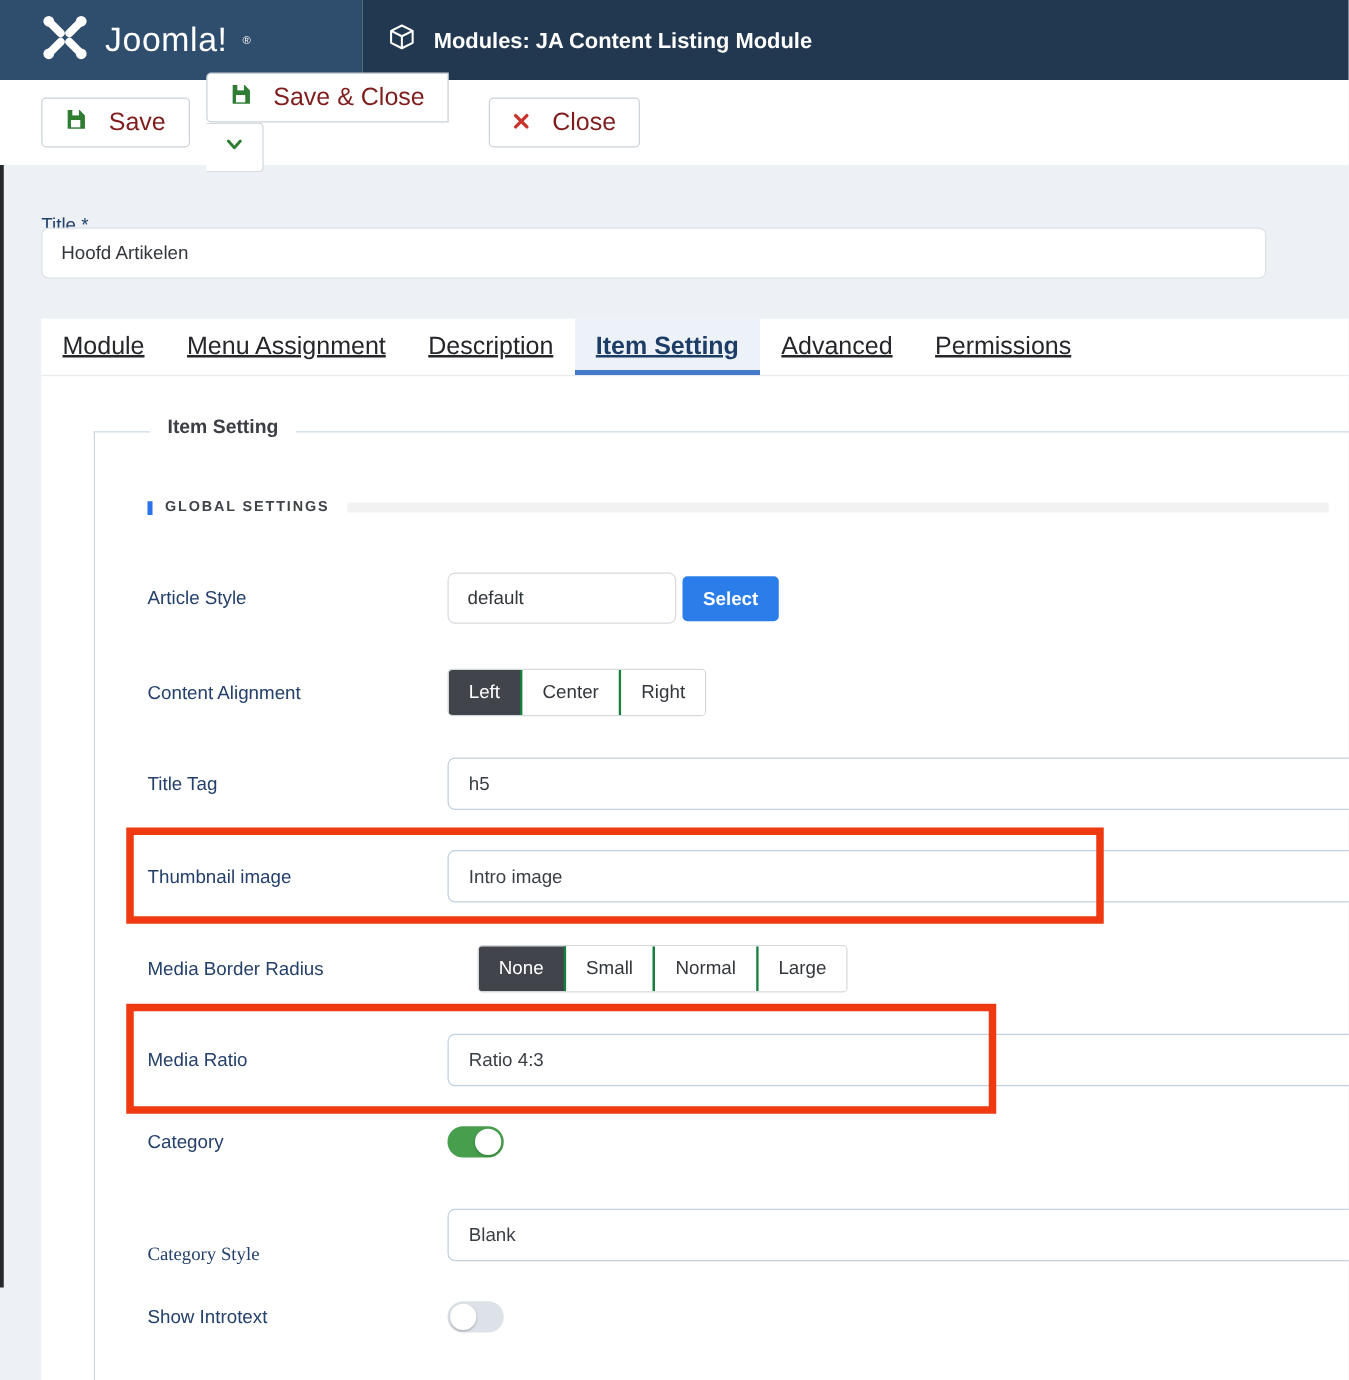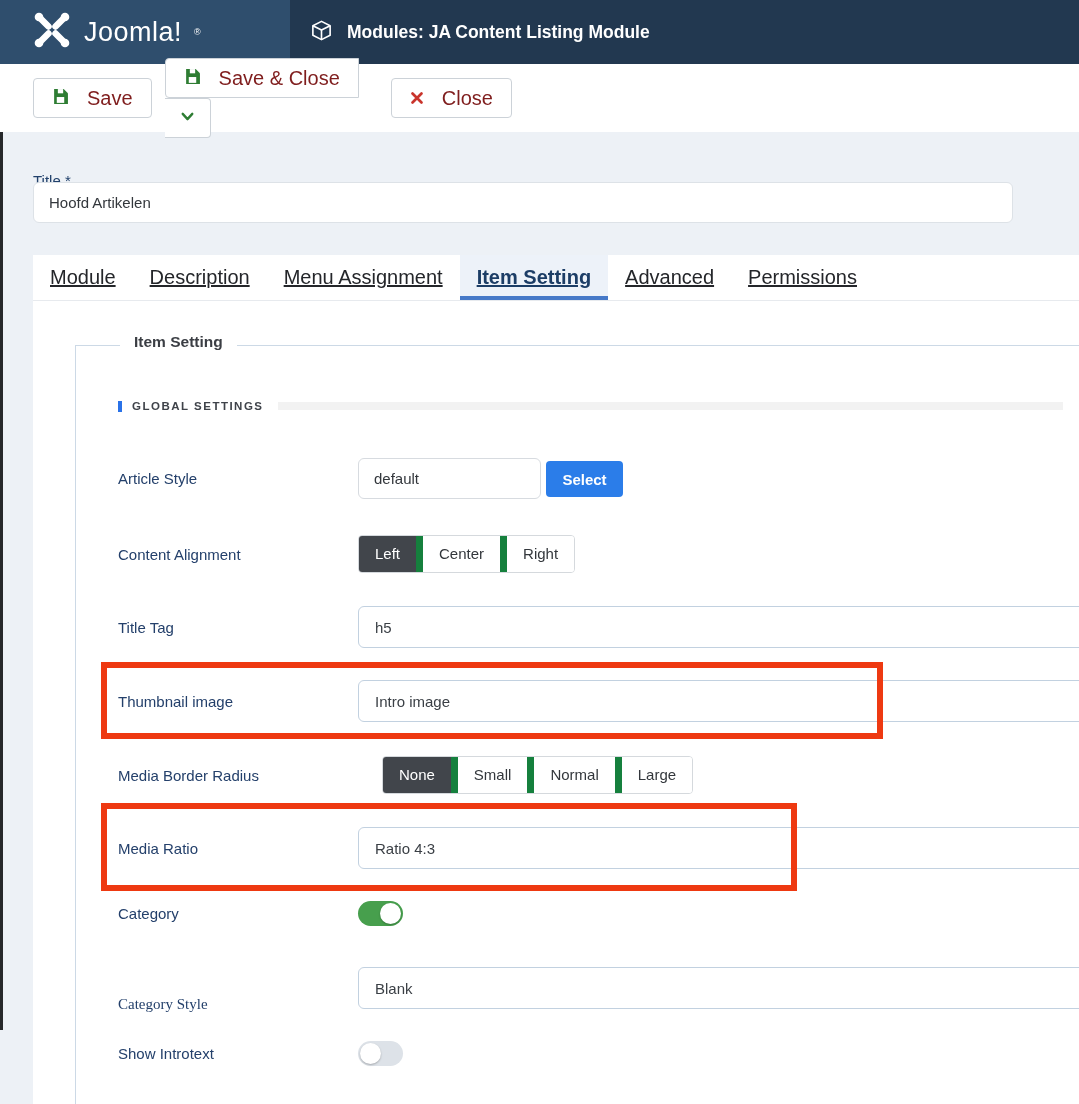--- a/index.html
+++ b/index.html
@@ -68,21 +68,21 @@
          border:1px solid #c2d1e0; border-radius:6px; background:#fff;
          display:flex; align-items:center; padding-left:16px; font-size:15px; color:#3a3f45;
          cursor:pointer; }
   .primary-btn { position:absolute; left:546px; width:77px; height:36px; background:#2b7de9;
                  color:#fff; border:none; border-radius:4px; font-size:15px; font-weight:700;
                  cursor:pointer; font-family:"Liberation Sans", sans-serif; }
 
   .seg-group { position:absolute; left:358px; display:inline-flex; border:1px solid #d5d9dd;
                border-radius:4px; overflow:hidden; background:#fff; }
   .seg { line-height:36px; padding:0 16px; font-size:15px; color:#33373c; background:#fff;
-         border-right:7px solid #15803d; cursor:pointer; }
+         border-right:2px solid #15803d; cursor:pointer; }
   .seg:last-child { border-right:none; }
   .seg.active { background:#41454b; color:#fff; }
 
   .toggle { position:absolute; left:358px; width:45px; height:25px; border-radius:13px;
             background:#dde2e8; cursor:pointer; }
   .toggle .knob { position:absolute; top:2px; left:2px; width:21px; height:21px;
                   border-radius:50%; background:#fff; box-shadow:0 1px 2px rgba(0,0,0,.25); }
   .toggle.on { background:#479f4d; }
   .toggle.on .knob { left:auto; right:2px; }
 
@@ -172,22 +172,22 @@
       </span>
       <span>Close</span>
     </button>
   </div>
 
   <div class="title-label">Title *</div>
   <input class="title-input" type="text" value="Hoofd Artikelen" style="">
 
   <nav class="tabs">
     <div class="tab">Module</div>
+    <div class="tab">Menu Assignment</div>
     <div class="tab">Description</div>
-    <div class="tab">Menu Assignment</div>
     <div class="tab active">Item Setting</div>
     <div class="tab">Advanced</div>
     <div class="tab">Permissions</div>
   </nav>
 
   <main class="content"></main>
   <div class="fieldset"></div>
   <span class="legend">Item Setting</span>
 
   <div class="section-head">

